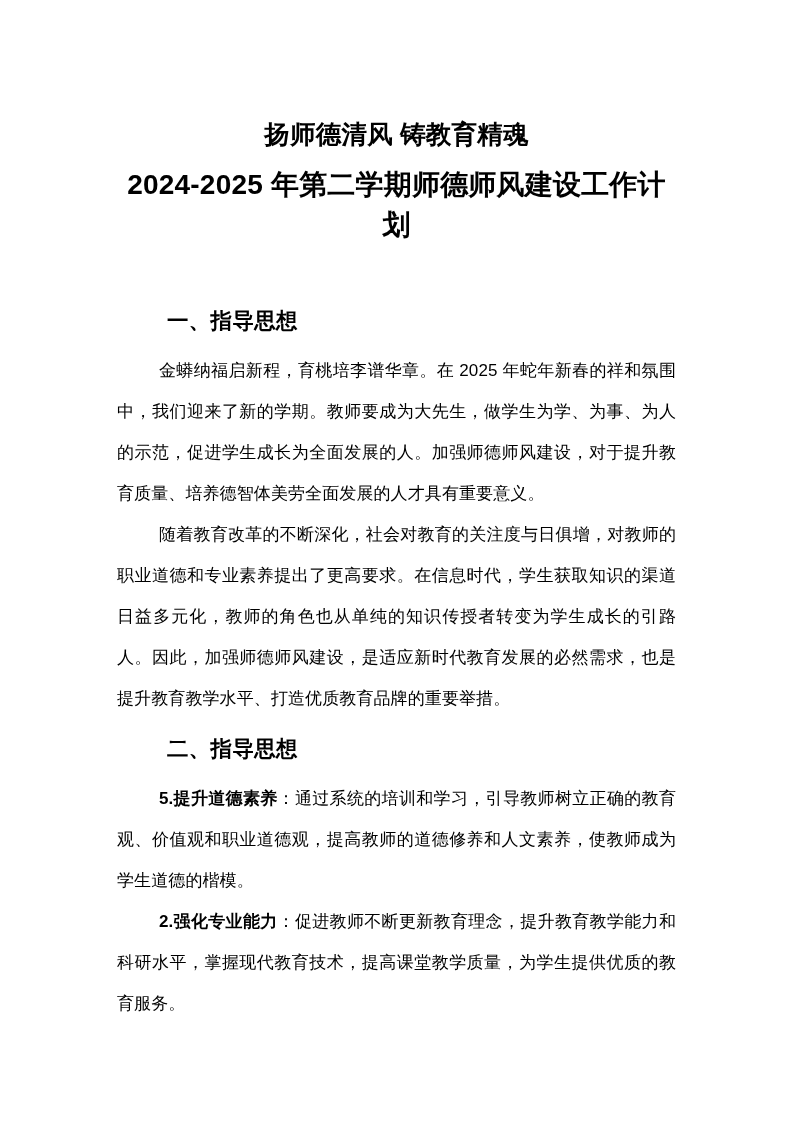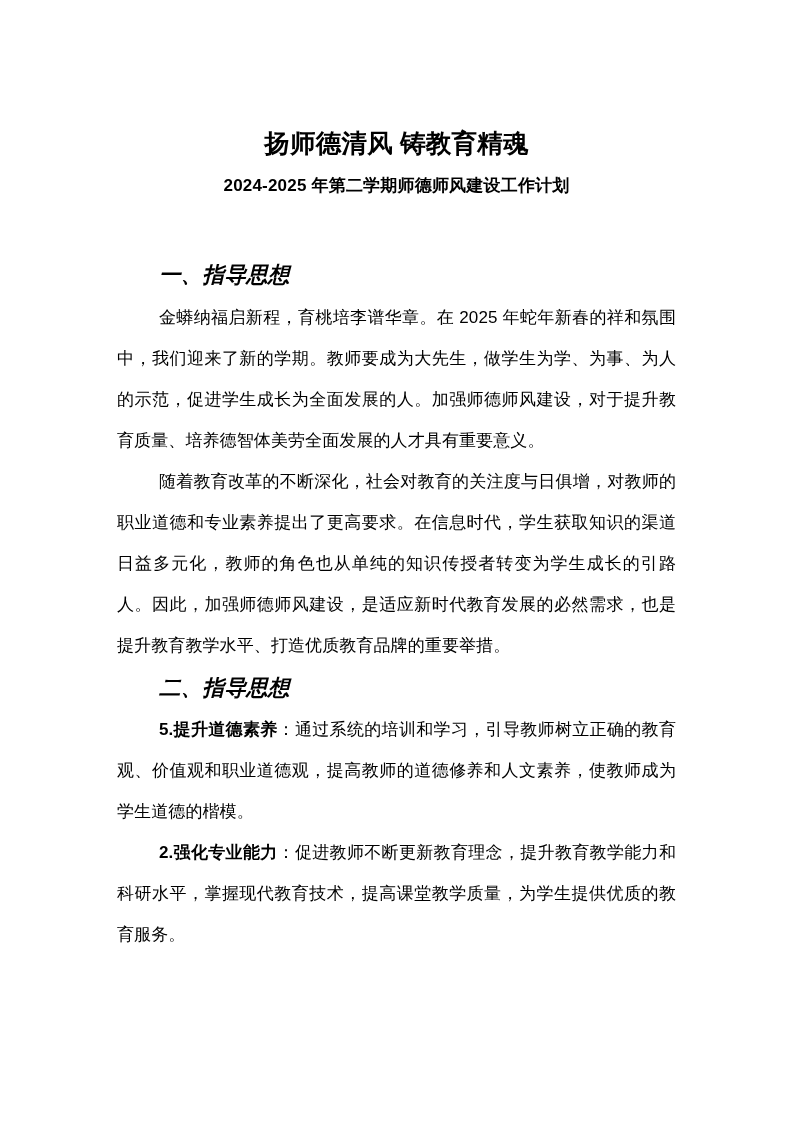--- a/index.html
+++ b/index.html
@@ -21,43 +21,42 @@
     height: 1122px;
     background: #ffffff;
     box-sizing: border-box;
     padding: 108px 117px 0 117px;
   }
 
   .doc-title {
     text-align: center;
     font-weight: bold;
     line-height: 1.42;
-    margin: 17px;
+    margin: 8px;
   }
   .title-line-1 {
     font-size: 25.5px;
     letter-spacing: 0.2px;
     display: block;
   }
   .title-line-2 {
-    font-size: 17px;
+    font-size: 28px;
     letter-spacing: 0.2px;
     display: block;
     margin-top: 13px;
     text-align: center;
   }
 
   .section-heading {
     font-size: 21.5px;
     font-weight: bold;
     line-height: 1.55;
-    margin: 0;
+    margin: 8px;
     text-indent: 42px;
     letter-spacing: 0.3px;
-    font-style: italic;
   }
 
   .body-para {
     font-size: 17px;
     line-height: 41px;
     margin: 0;
     text-indent: 42px;
     text-align: justify;
     text-justify: inter-ideograph;
     letter-spacing: 0.1px;

